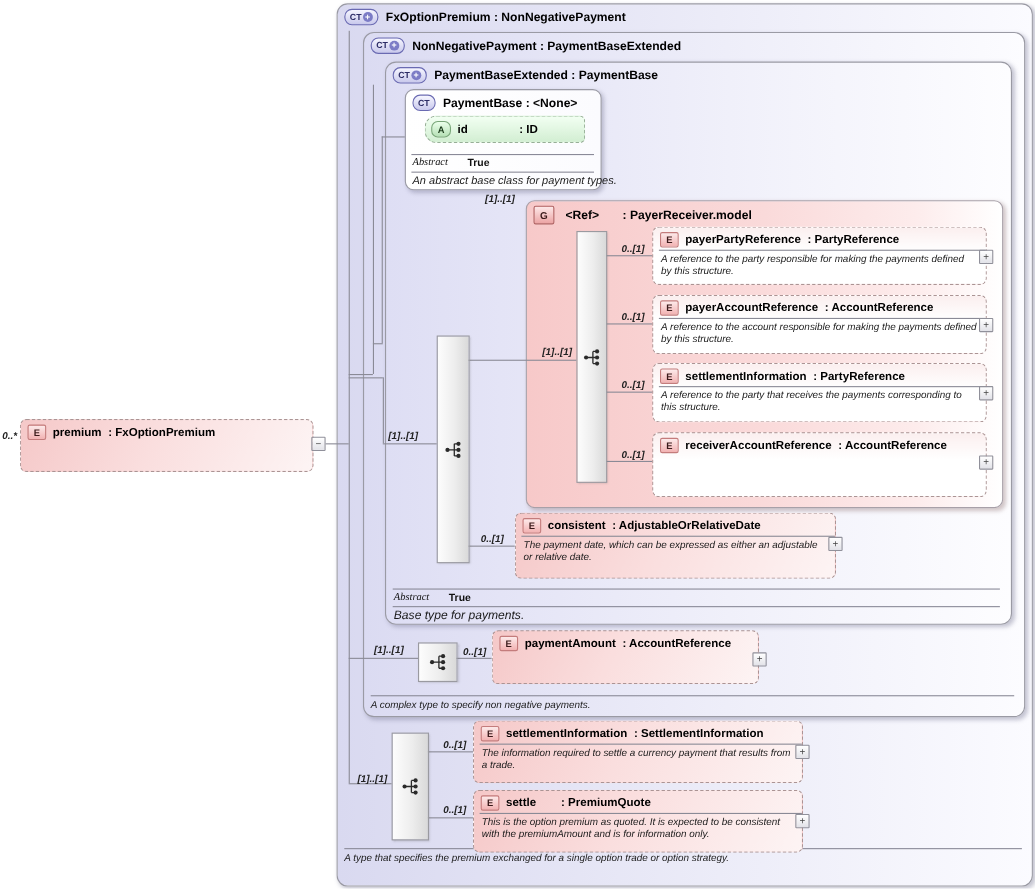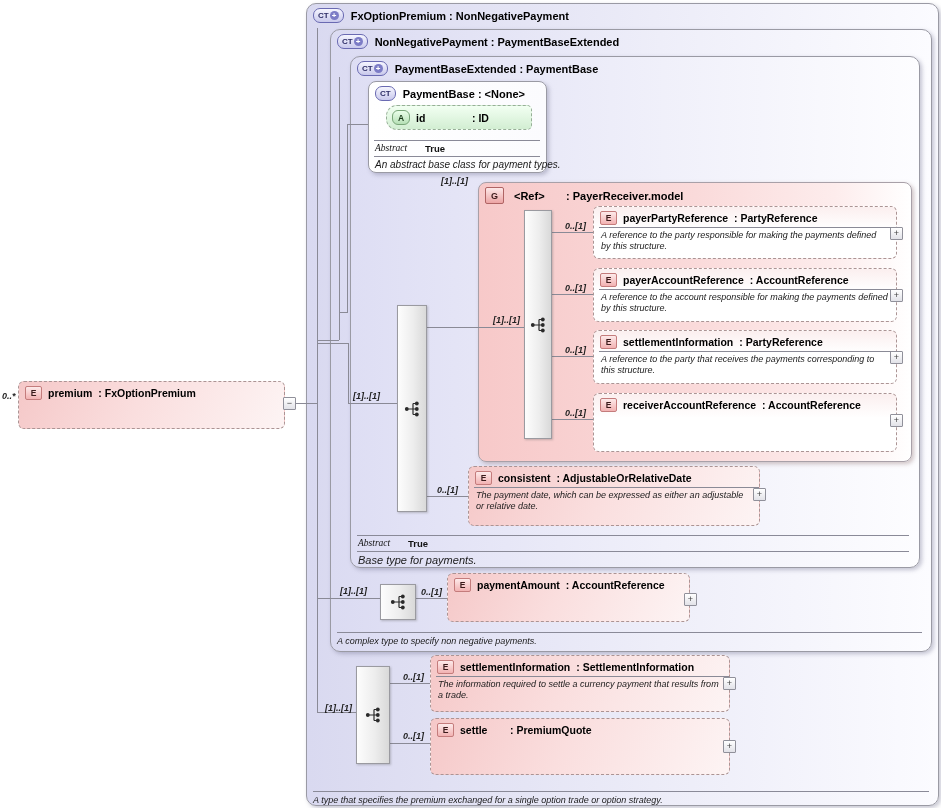--- a/index.html
+++ b/index.html
@@ -95,21 +95,21 @@
 <div id="canvas">
 
   <div class="ctbox ct-outer" style="left:306px;top:3px;width:631px;height:801px;">
     <div class="box-head">
       <span class="ct-icon">
           <span>CT</span>
           <span class="plus-circle">+</span>
         </span>
       <span>FxOptionPremium : NonNegativePayment</span>
     </div>
-    <div class="box-note" style="bottom:0;">A type that specifies the premium exchanged for a single option trade or option strategy.</div>
+    <div class="box-note" style="bottom:20px;">A type that specifies the premium exchanged for a single option trade or option strategy.</div>
   </div>
 
   <div class="ctbox ct-nnp" style="left:330px;top:29px;width:600px;height:621px;">
     <div class="box-head">
       <span class="ct-icon">
           <span>CT</span>
           <span class="plus-circle">+</span>
         </span>
       <span>NonNegativePayment : PaymentBaseExtended</span>
     </div>
@@ -279,20 +279,21 @@
     </div>
     <div class="elem-note">The information required to settle a currency payment that results from a trade.</div>
   </div>
 
   <div class="elem pink" style="left:430px;top:718px;width:298px;height:55px;">
     <div class="elem-head">
       <span class="e-icon">E</span>
       <span class="ename w1">settle</span>
       <span>: PremiumQuote</span>
     </div>
+    <div class="elem-note">This is the option premium as quoted. It is expected to be consistent with the premiumAmount and is for information only.</div>
   </div>
 
   <div class="elem pink" style="left:18px;top:381px;width:265px;height:46px;">
     <div class="elem-head">
       <span class="e-icon">E</span>
       <span class="ename">premium</span>
       <span>: FxOptionPremium</span>
     </div>
   </div>
   <div class="pm" style="left:283px;top:397px;">−</div>

